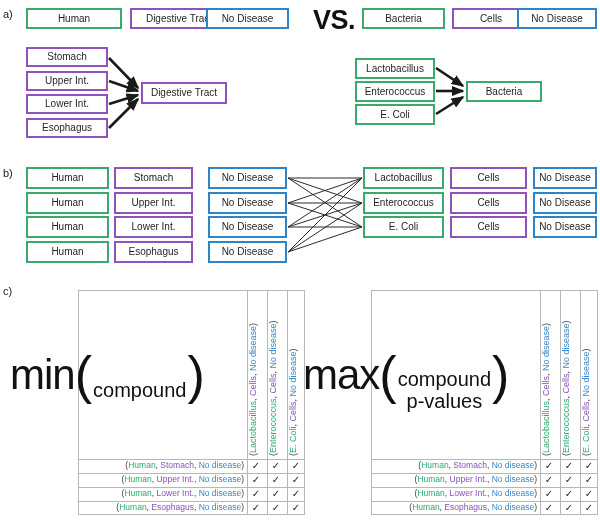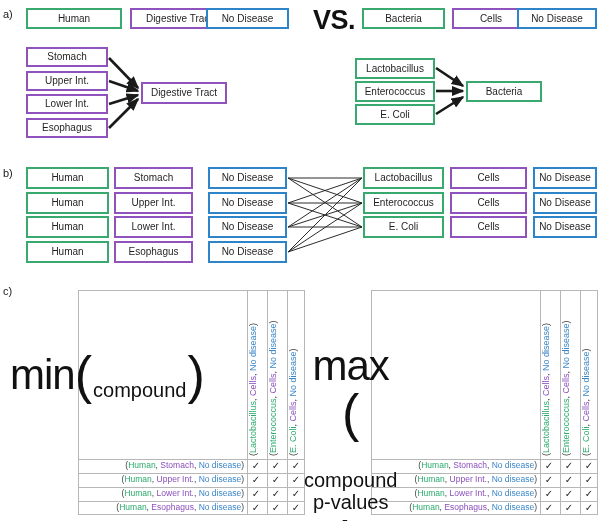--- a/index.html
+++ b/index.html
@@ -310,21 +310,21 @@
 <div class="ctable" style="left:371px; top:290px; width:227px; height:225px;">
   <div class="grid-line-v" style="left:168px;"></div>
   <div class="grid-line-v" style="left:188px;"></div>
   <div class="grid-line-v" style="left:208px;"></div>
   <div class="grid-line-h" style="top:168px;"></div>
   <div class="grid-line-h" style="top:182px;"></div>
   <div class="grid-line-h" style="top:196px;"></div>
   <div class="grid-line-h" style="top:210px;"></div>
 </div>
 
-<div class="formula" style="left:303px; top:345px; height:60px;flex-direction:column;">
+<div class="formula" style="left:303px; top:345px; height:60px;">
   <span class="fn">max</span>
   <span class="paren">(</span>
   <span class="stack">
     <span>compound</span>
     <span>p-values</span>
   </span>
   <span class="paren">)</span>
 </div>
 
 <div class="vhead" style="left:542px; top:313px; height:143px;">

